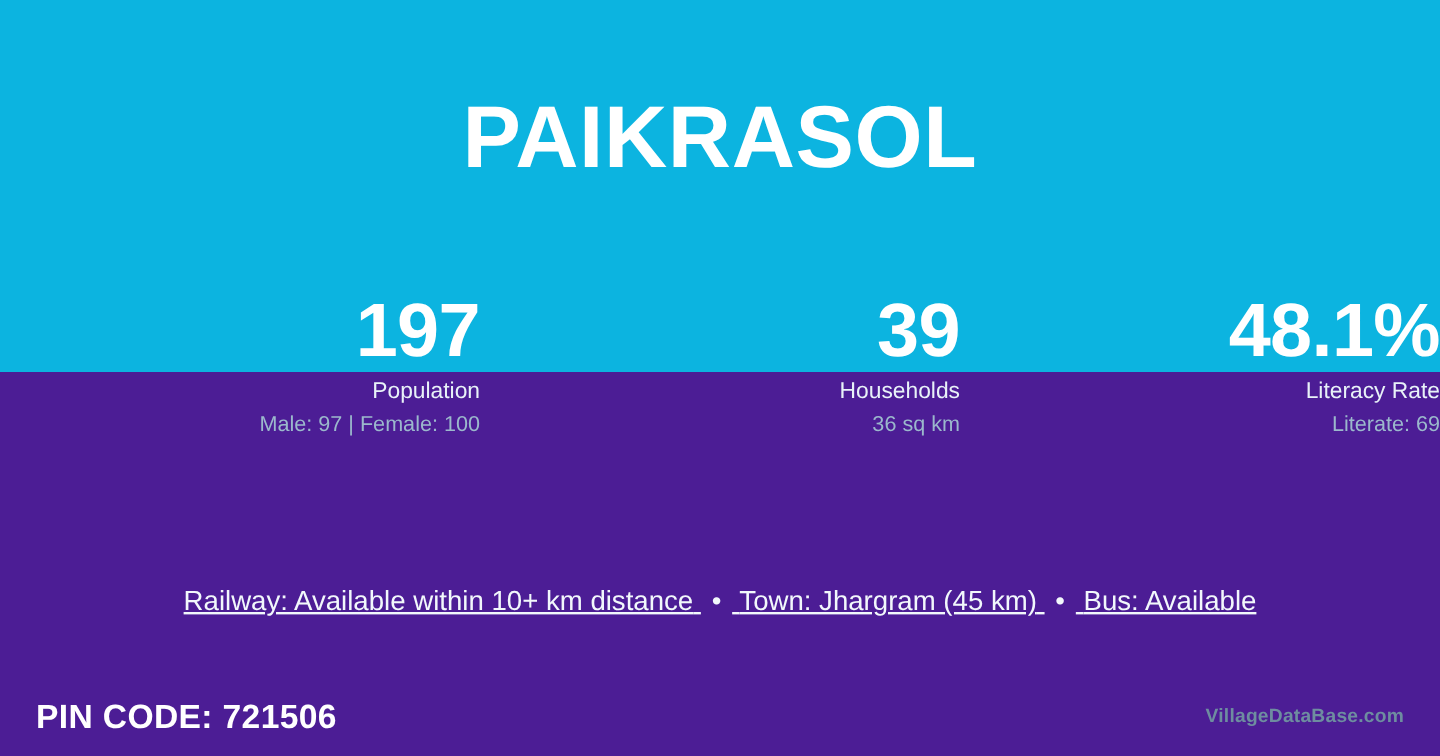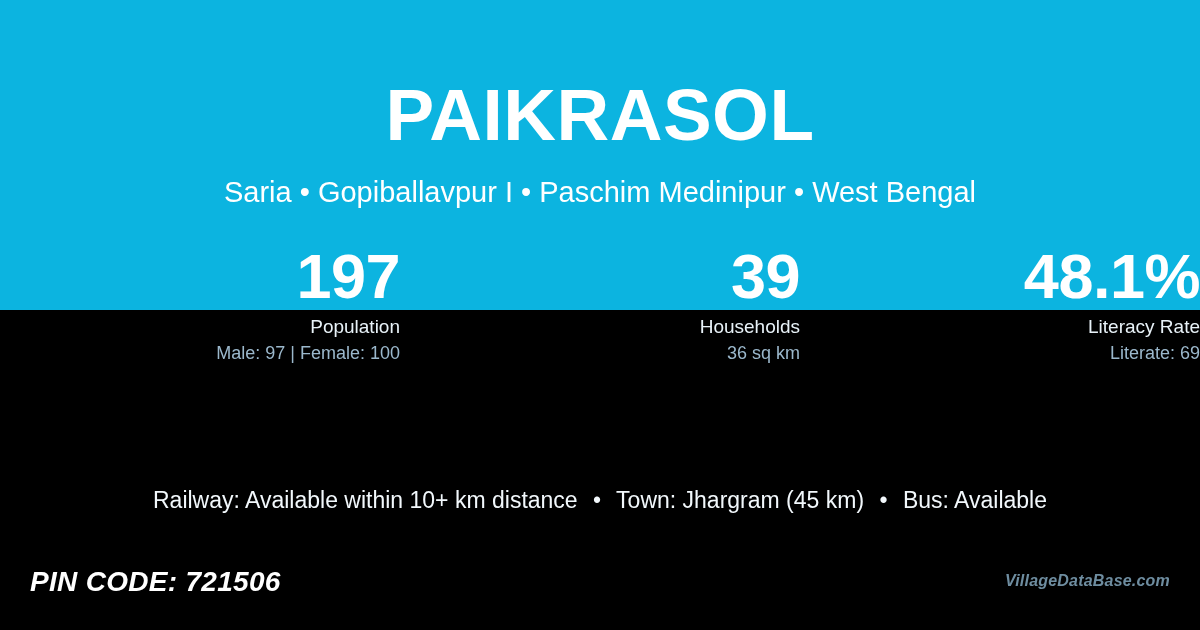--- a/index.html
+++ b/index.html
@@ -14,21 +14,21 @@
   body {
     font-family: "Liberation Sans", sans-serif;
     background: #09527d;
     -webkit-font-smoothing: antialiased;
   }
 
   .card {
     position: relative;
     width: 1200px;
     height: 630px;
-    background: #000000;
+    background: #4c1d95;
     overflow: hidden;
     padding-left: 47px;
   }
 
   
   .cyan-band {
     position: absolute;
     top: 0;
     left: 0;
     width: 1200px;
@@ -103,40 +103,40 @@
   
   .amenities {
     position: absolute;
     top: 485px;
     left: 0;
     width: 1200px;
     text-align: center;
     font-size: 23px;
     line-height: 30px;
     color: #f2f8fc;
+    text-decoration: underline;
   }
 
   .amenities .sep {
     display: inline-block;
     padding: 0 9px;
     color: #f2f8fc;
   }
 
   
   .footer {
     position: absolute;
     left: 0;
     bottom: 0;
     width: 1200px;
     height: 64px;
     display: flex;
-    align-items: flex-start;
+    align-items: center;
     justify-content: space-between;
     padding: 0 30px;
-    font-style: italic;
   }
 
   .pin-code {
     font-size: 28px;
     font-weight: bold;
     line-height: 32px;
     color: #ffffff;
     letter-spacing: 0.3px;
   }
 
@@ -150,21 +150,20 @@
 </style>
 </head>
 <body>
 
 <div class="card">
 
   <div class="cyan-band"></div>
 
   <div class="header">
     <div class="village-title">PAIKRASOL</div>
-    <div class="village-location">Saria • Gopiballavpur I • Paschim Medinipur • West Bengal</div>
   </div>
 
   <div class="stats-row">
 
     <div class="stat">
       <div class="stat-value">197</div>
       <div class="stat-label">Population</div>
       <div class="stat-sub">Male: 97 | Female: 100</div>
     </div>
 

